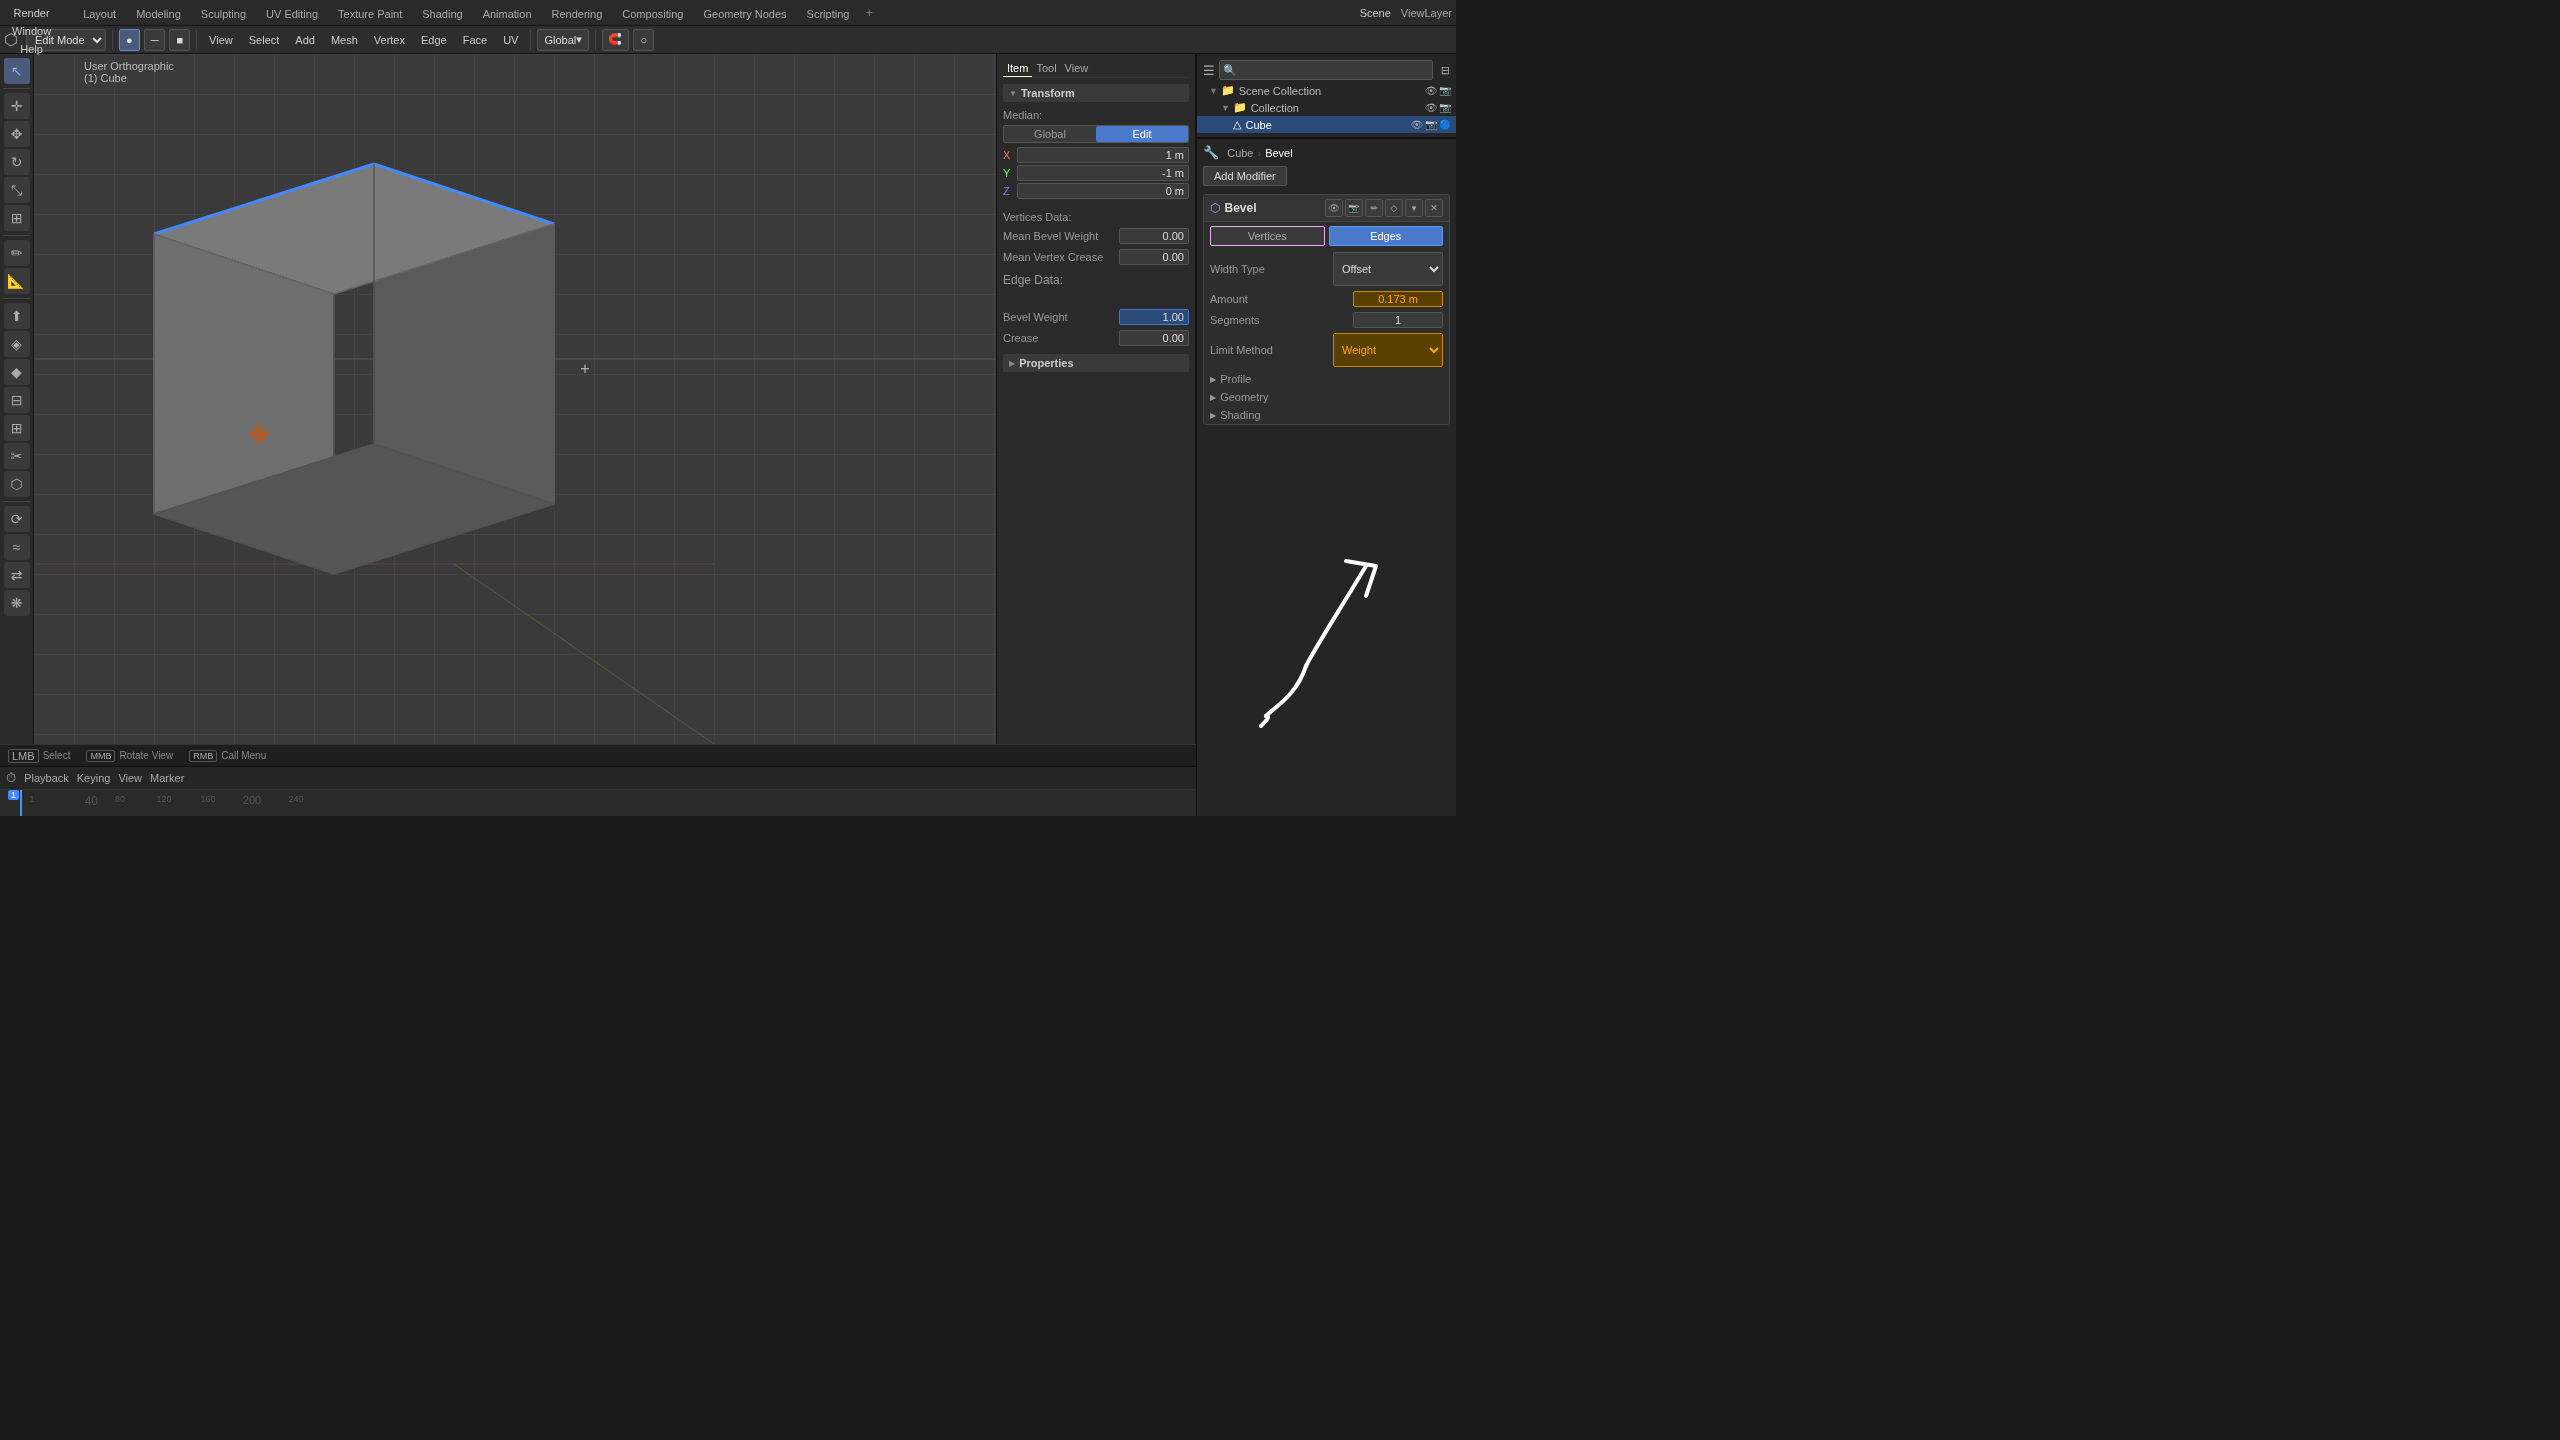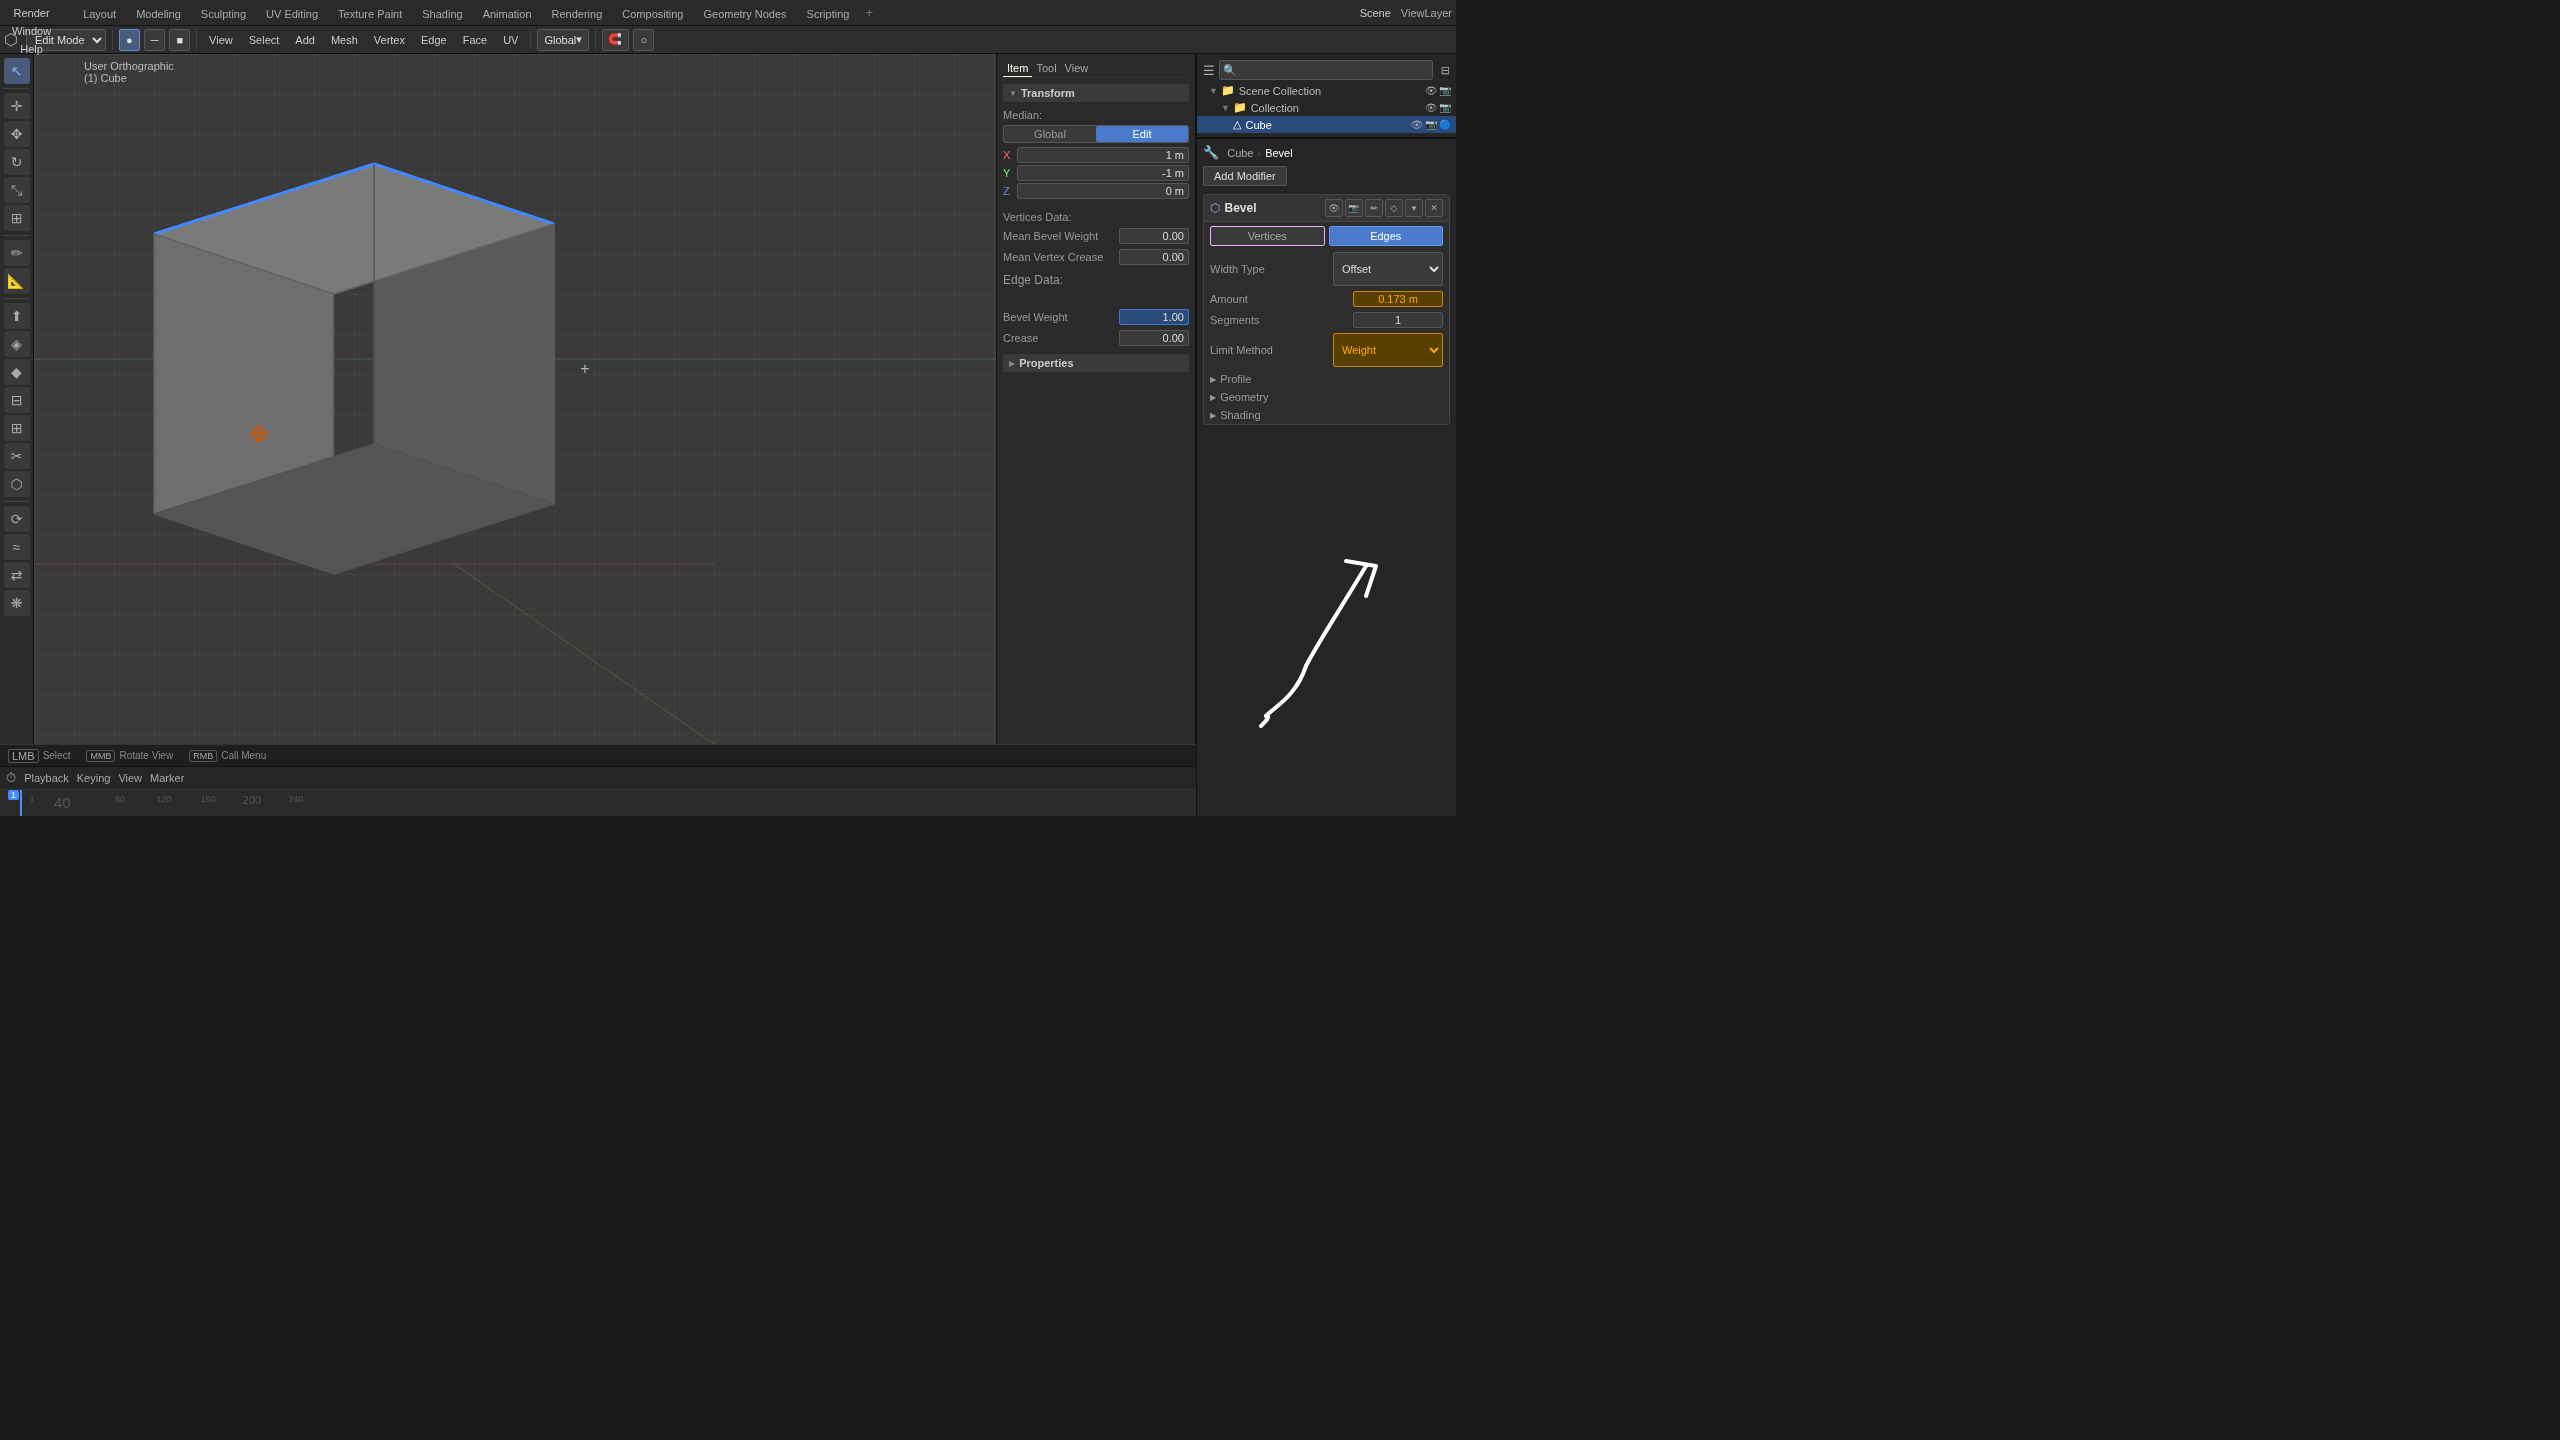--- a/index.html
+++ b/index.html
@@ -1003,21 +1003,21 @@
       <input type="text" value="1" style="width: 35px; background: rgb(58, 58, 58); border: 1px solid rgb(85, 85, 85); color: rgb(221, 221, 221); font-size: 11px; padding: 1px 3px; border-radius: 2px;">
       <span style="color:#666; font-size:11px;">End</span>
       <input type="text" value="250" style="width: 40px; background: rgb(58, 58, 58); border: 1px solid rgb(85, 85, 85); color: rgb(221, 221, 221); font-size: 11px; padding: 1px 3px; border-radius: 2px;">
     </div>
   </div>
   <div class="timeline-ruler">
     <div class="timeline-scrubber"></div>
 
     <div style="position:absolute; top:4px; display:flex; left:10px; gap:0; pointer-events:none;">
       <span style="width:44px; color:#555; font-size:9px; text-align:center;">1</span>
-      <span style="width:44px; color:#555; font-size:15px; text-align:left;">40</span>
+      <span style="width:44px; color:#555; font-size:12px; text-align:right;">40</span>
       <span style="width:44px; color:#555; font-size:9px; text-align:center;">80</span>
       <span style="width:44px; color:#555; font-size:9px; text-align:center;">120</span>
       <span style="width:44px; color:#555; font-size:9px; text-align:center;">160</span>
       <span style="width:44px; color:#555; font-size:11px; text-align:center;">200</span>
       <span style="width:44px; color:#555; font-size:9px; text-align:center;">240</span>
     </div>
 
     <div style="position:absolute; top:0; left:20px; width:2px; height:100%; background:#4488ff; opacity:0.8;"></div>
     <div style="position:absolute; top:0; left:8px; background:#4488ff; color:#fff; font-size:9px; padding:0 3px; border-radius:2px;">1</div>
   </div>

